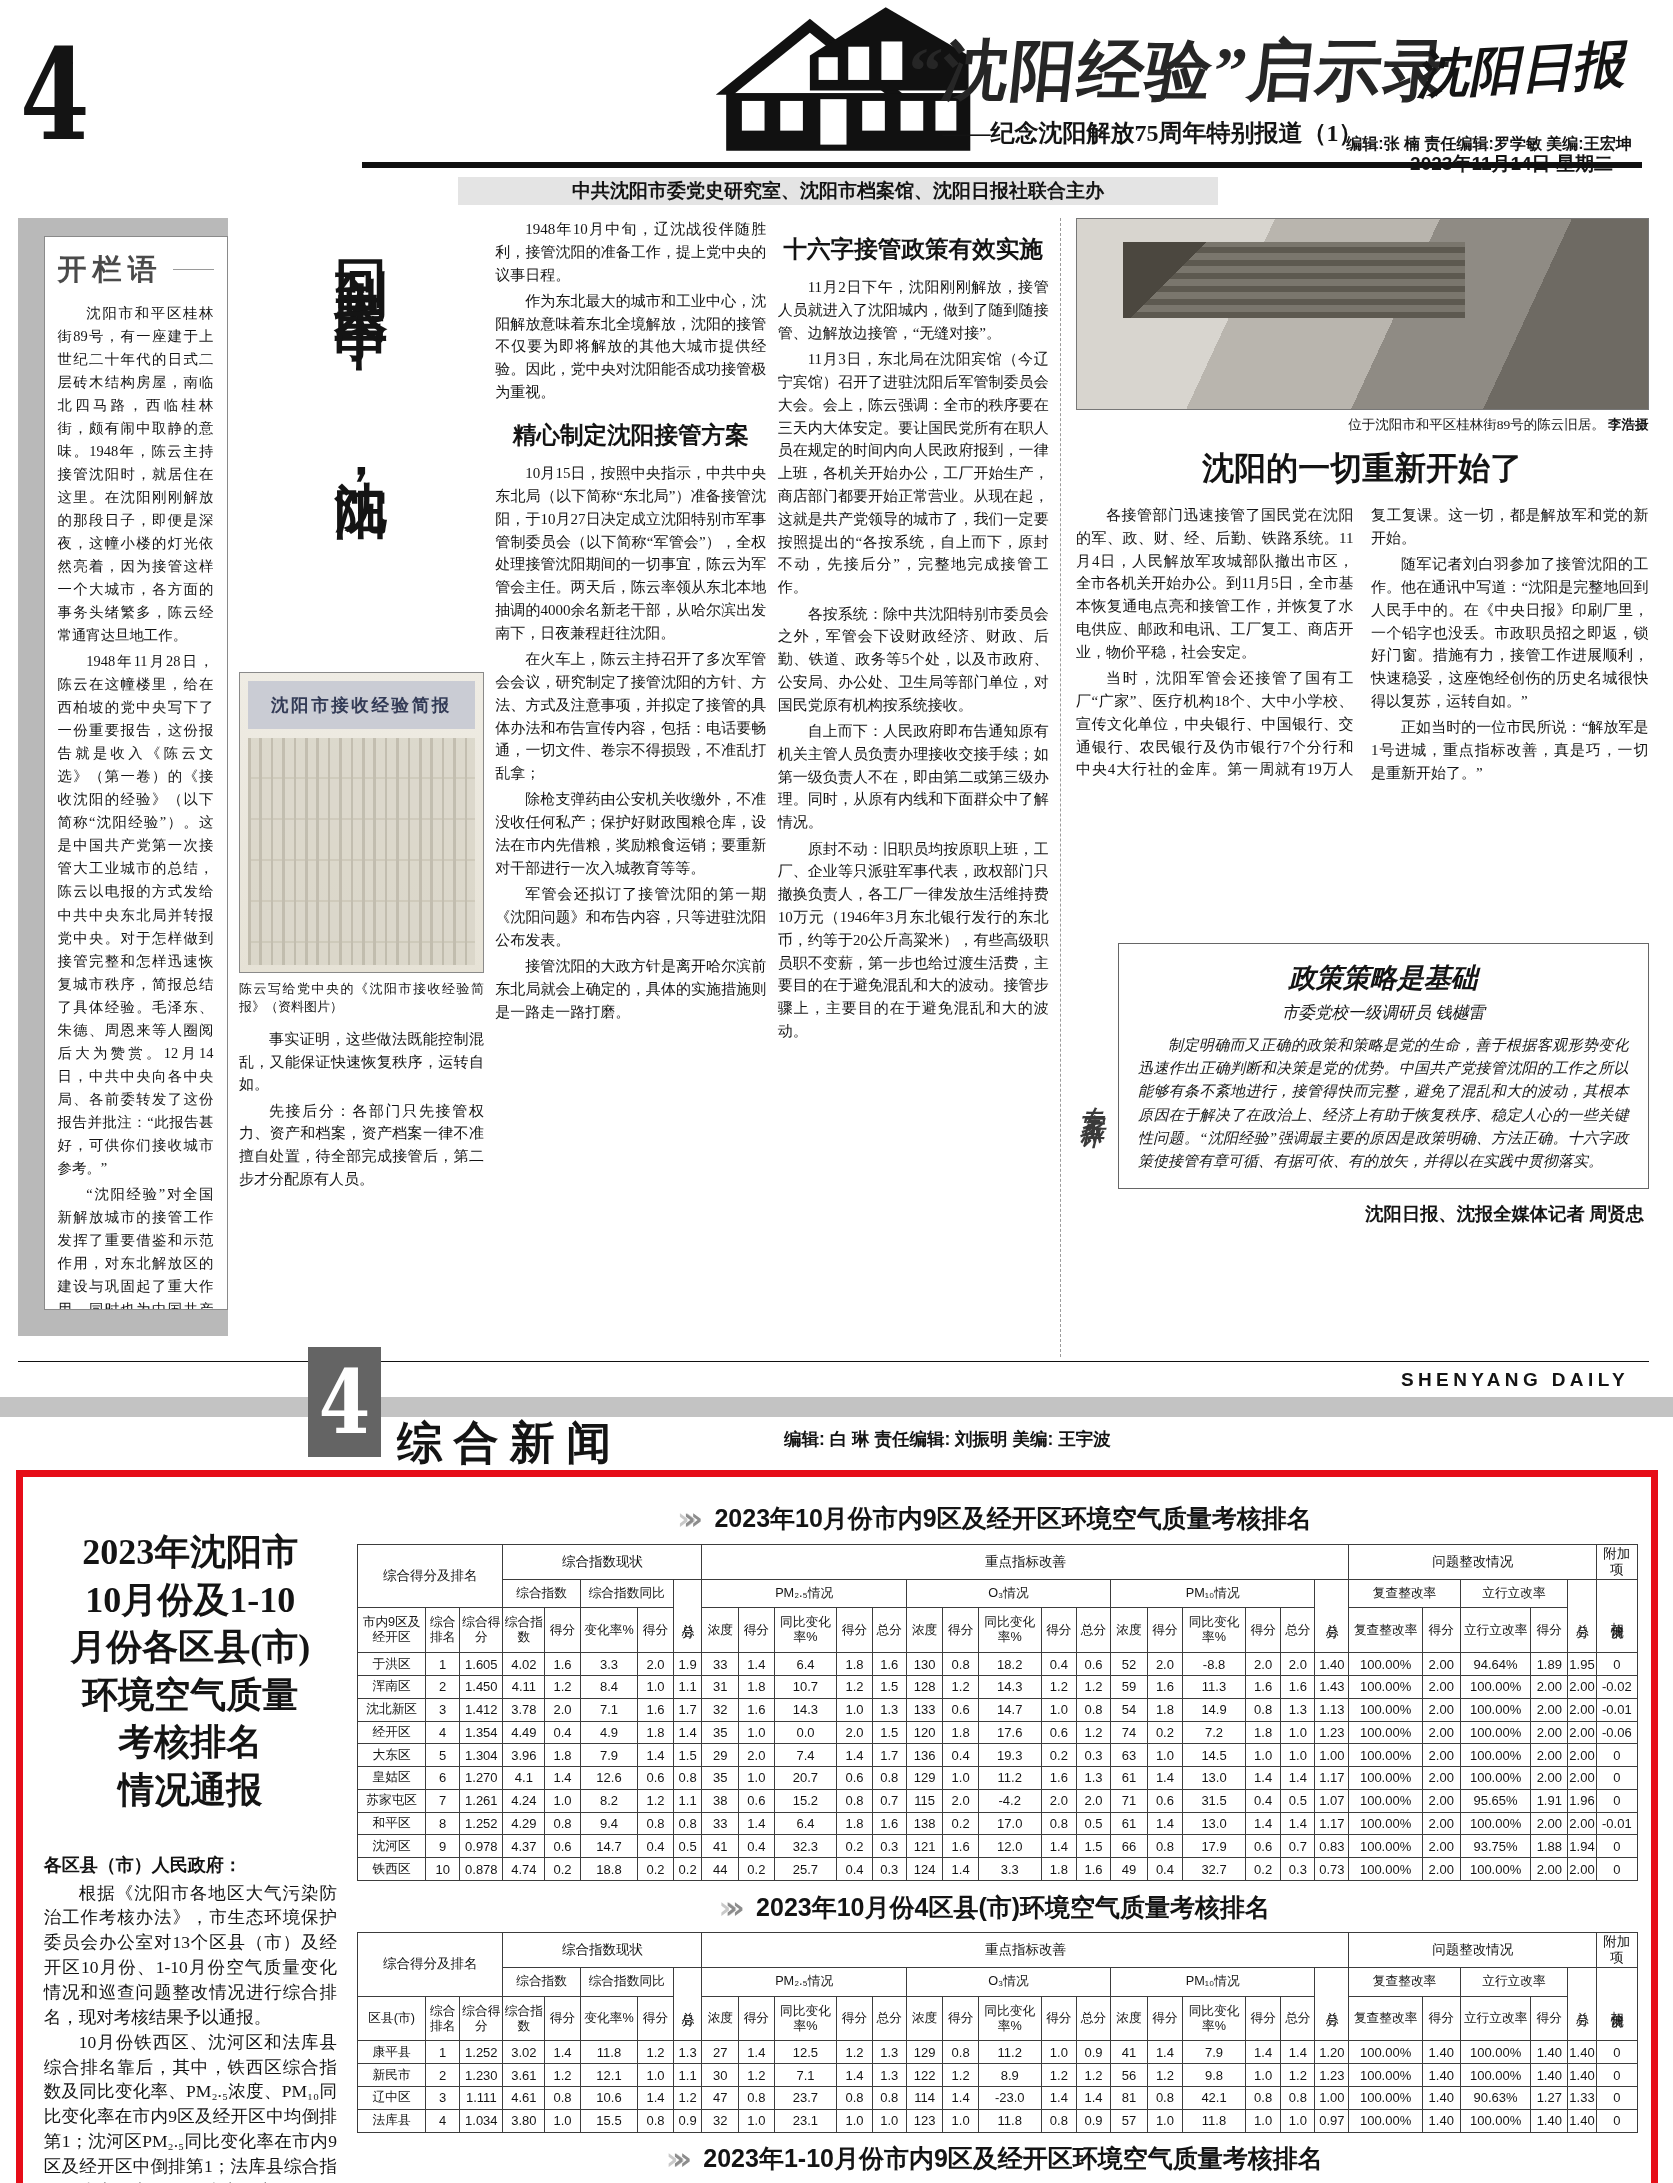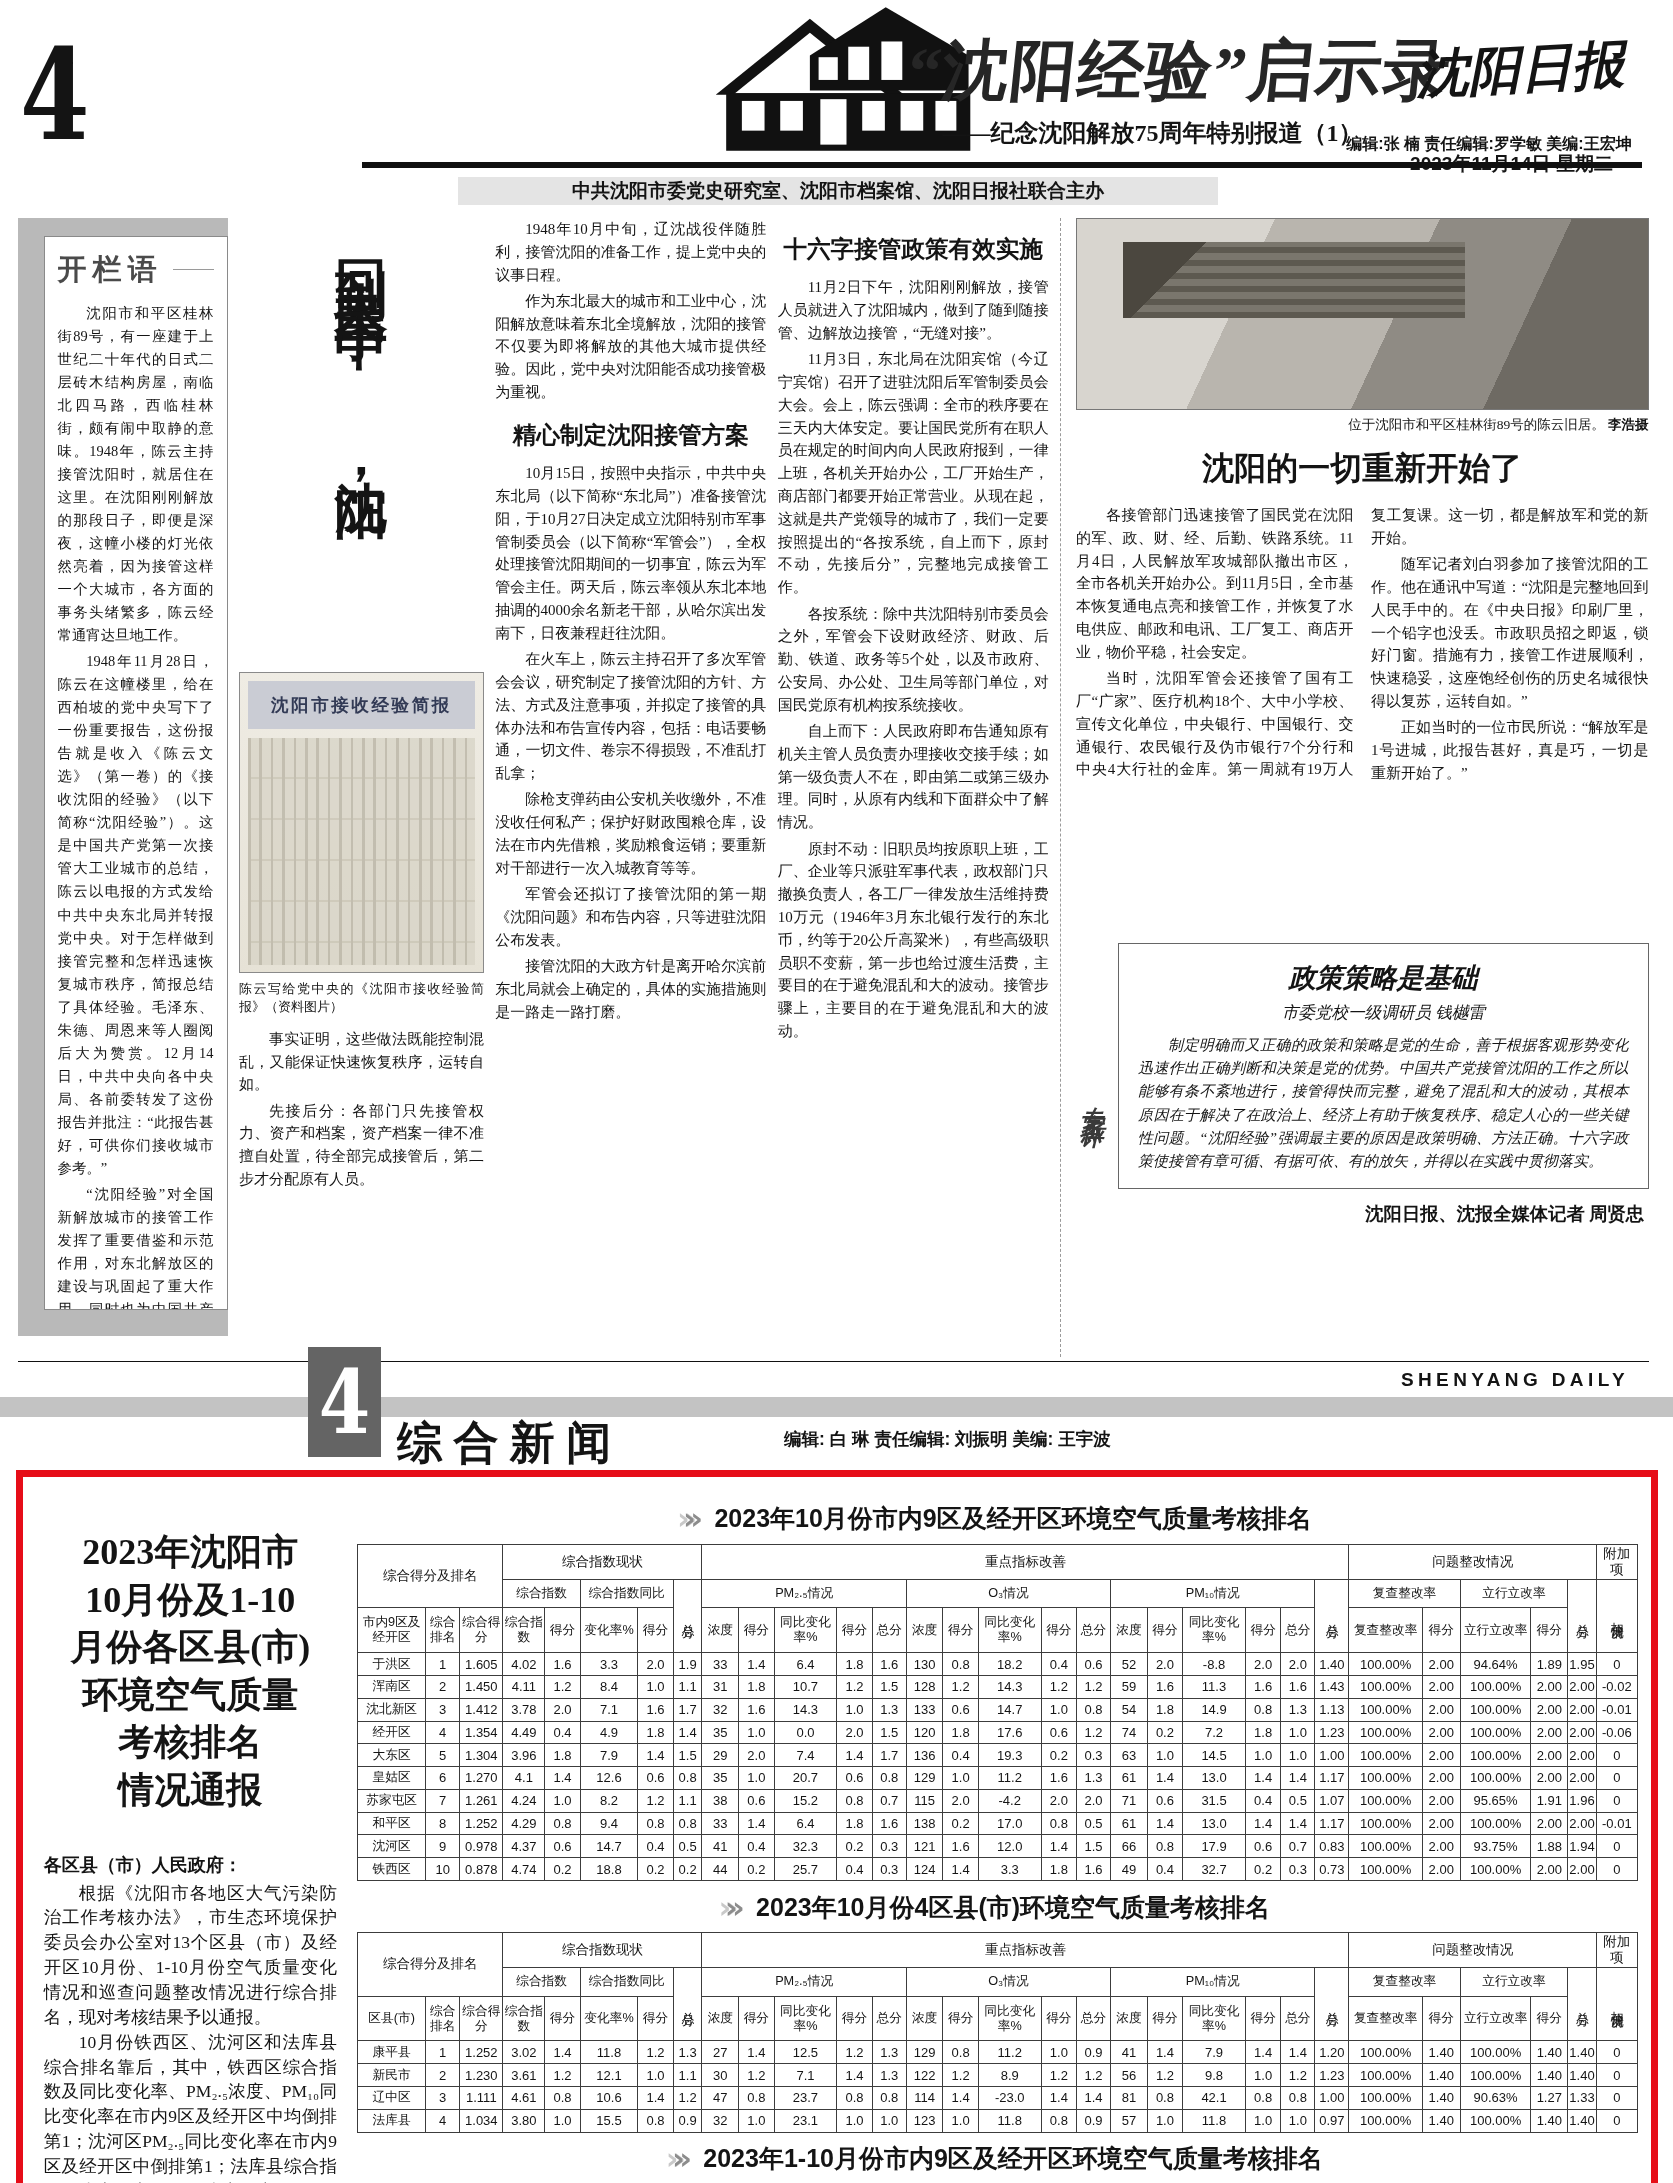--- a/index.html
+++ b/index.html
@@ -213,21 +213,21 @@
       </div>
       <div class="cap" data-name="photo-caption">
         <span data-name="photo-caption-text">位于沈阳市和平区桂林街89号的陈云旧居。</span>
         <b data-name="photo-credit">李浩摄</b>
       </div>
       <div class="rhead" data-name="right-article-headline">沈阳的一切重新开始了</div>
       <div class="rbody" data-name="right-article-body">
           <p>各接管部门迅速接管了国民党在沈阳的军、政、财、经、后勤、铁路系统。11月4日，人民解放军攻城部队撤出市区，全市各机关开始办公。到11月5日，全市基本恢复通电点亮和接管工作，并恢复了水电供应、邮政和电讯、工厂复工、商店开业，物价平稳，社会安定。</p>
           <p>当时，沈阳军管会还接管了国有工厂“广家”、医疗机构18个、大中小学校、宣传文化单位，中央银行、中国银行、交通银行、农民银行及伪市银行7个分行和中央4大行社的金库。第一周就有19万人复工复课。这一切，都是解放军和党的新开始。</p>
           <p>随军记者刘白羽参加了接管沈阳的工作。他在通讯中写道：“沈阳是完整地回到人民手中的。在《中央日报》印刷厂里，一个铅字也没丢。市政职员招之即返，锁好门窗。措施有力，接管工作进展顺利，快速稳妥，这座饱经创伤的历史名城很快得以复苏，运转自如。”</p>
-          <p>正如当时的一位市民所说：“解放军是1号进城，此报告甚好，真是巧，一切是重新开始了。”</p>
+          <p>正如当时的一位市民所说：“解放军是1号进城，重点指标改善，真是巧，一切是重新开始了。”</p>
         </div>
 
       <div class="expert" data-name="expert-comment-box">
         <div class="elabel" data-name="expert-side-label">专家点评</div>
         <div class="etitle" data-name="expert-title">政策策略是基础</div>
         <div class="ebyline" data-name="expert-byline">市委党校一级调研员 钱樾雷</div>
         <div data-name="expert-body">
             <p>制定明确而又正确的政策和策略是党的生命，善于根据客观形势变化迅速作出正确判断和决策是党的优势。中国共产党接管沈阳的工作之所以能够有条不紊地进行，接管得快而完整，避免了混乱和大的波动，其根本原因在于解决了在政治上、经济上有助于恢复秩序、稳定人心的一些关键性问题。“沈阳经验”强调最主要的原因是政策明确、方法正确。十六字政策使接管有章可循、有据可依、有的放矢，并得以在实践中贯彻落实。</p>
           </div>
       </div>

